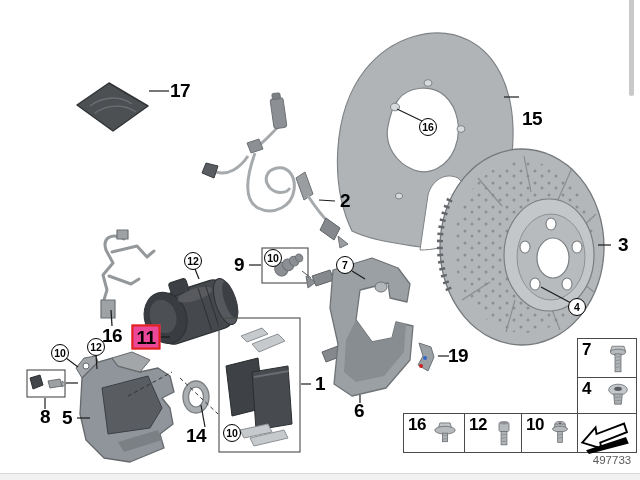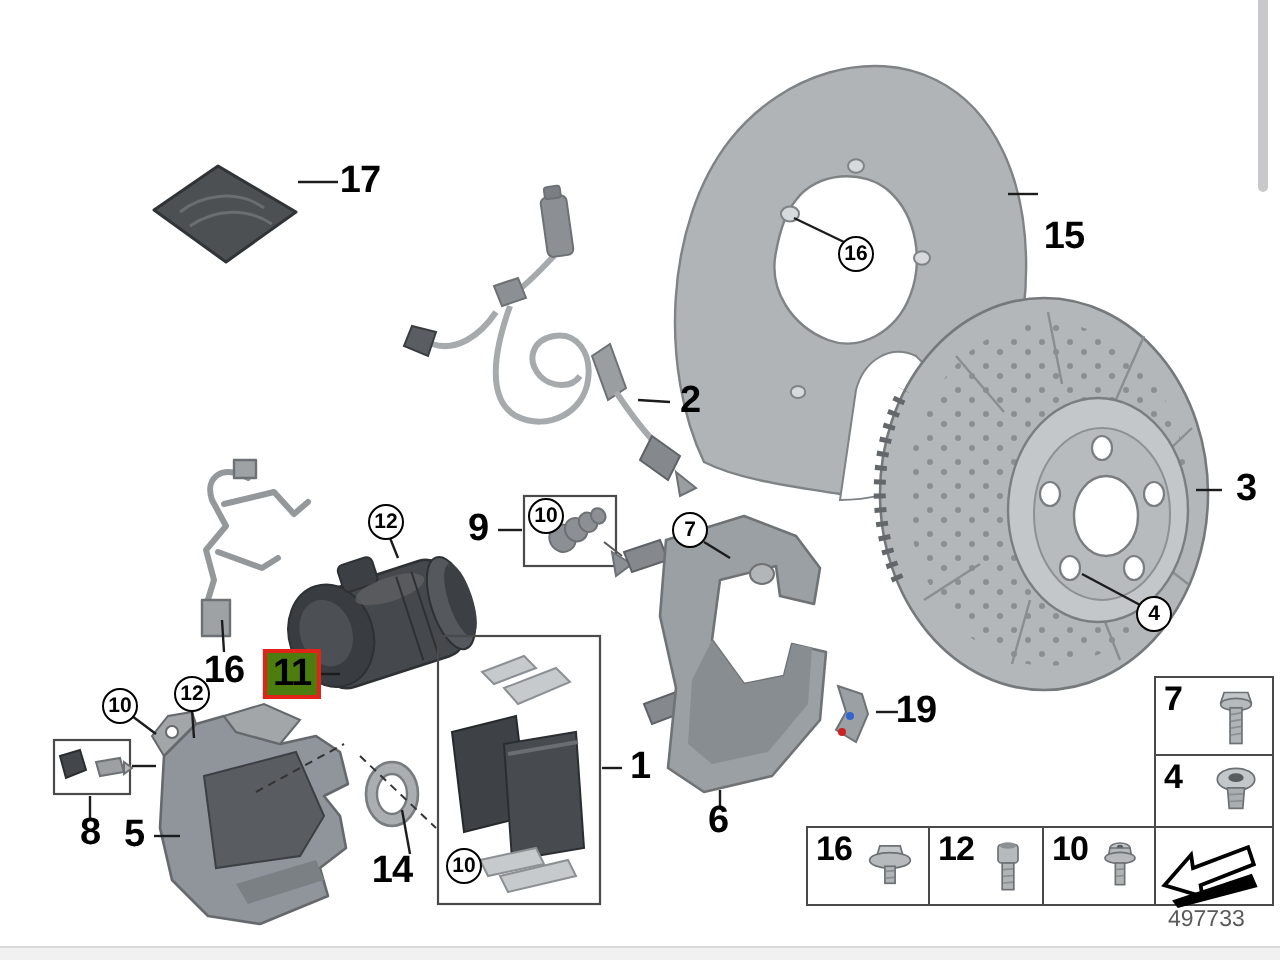--- a/index.html
+++ b/index.html
@@ -7,27 +7,27 @@
          font-family:"Liberation Sans","DejaVu Sans",sans-serif;}
   svg{display:block;}
   #art{position:absolute;left:0;top:0;z-index:1;}
   #callouts{position:absolute;left:0;top:0;width:640px;height:480px;z-index:3;pointer-events:none;}
   .callout{position:absolute;transform:translate(-50%,-50%);font-weight:bold;color:#000;
            pointer-events:auto;cursor:pointer;white-space:nowrap;}
   .callout.plain{font-size:19px;letter-spacing:-0.5px;}
   .callout.circle{width:16px;height:16px;border:1.4px solid #000;border-radius:50%;
                   background:#fff;font-size:10.5px;display:flex;align-items:center;
                   justify-content:center;line-height:1;}
-  .callout.highlighted{border:2.6px solid var(--hl,#e2231a);padding:1px 3px;background:#4d7c0f;line-height:1;}
+  .callout.highlighted{border:2.6px solid var(--hl,#e2231a);padding:1px 3px;background:#ec4899;line-height:1;}
   .cell{position:absolute;border:1px solid #4a4a4a;background:#fff;box-sizing:border-box;z-index:2;}
   .cell .num{position:absolute;left:4px;top:1px;font-weight:bold;font-size:17px;letter-spacing:-0.5px;}
   .cell svg{position:absolute;}
   .glyph-right{right:1px;top:2px;}
   .glyph-bottom{right:2px;top:4px;}
-  #drawing-number{position:absolute;left:584px;top:454px;width:56px;text-align:left;
+  #drawing-number{position:absolute;left:584px;top:454px;width:56px;text-align:center;
                   font-size:11.5px;color:#595959;z-index:2;}
   #scrollbar-thumb{position:absolute;left:629px;top:0;width:5px;height:96px;background:#c9c9cb;
                    border-radius:0 0 3px 3px;z-index:4;}
   #bottom-bar{position:absolute;left:0;top:473px;width:640px;height:7px;background:#f1f1f2;
               border-top:1px solid #d8d8da;box-sizing:content-box;z-index:4;}
 </style>
 </head>
 <body>
 
 <div id="stage">

